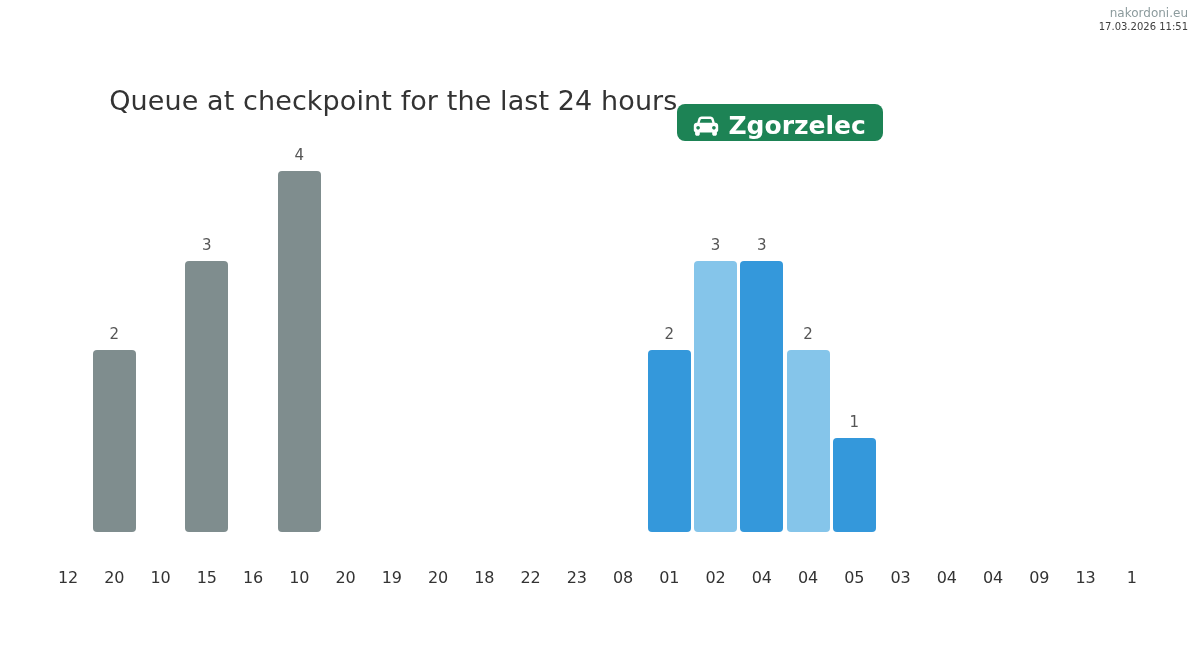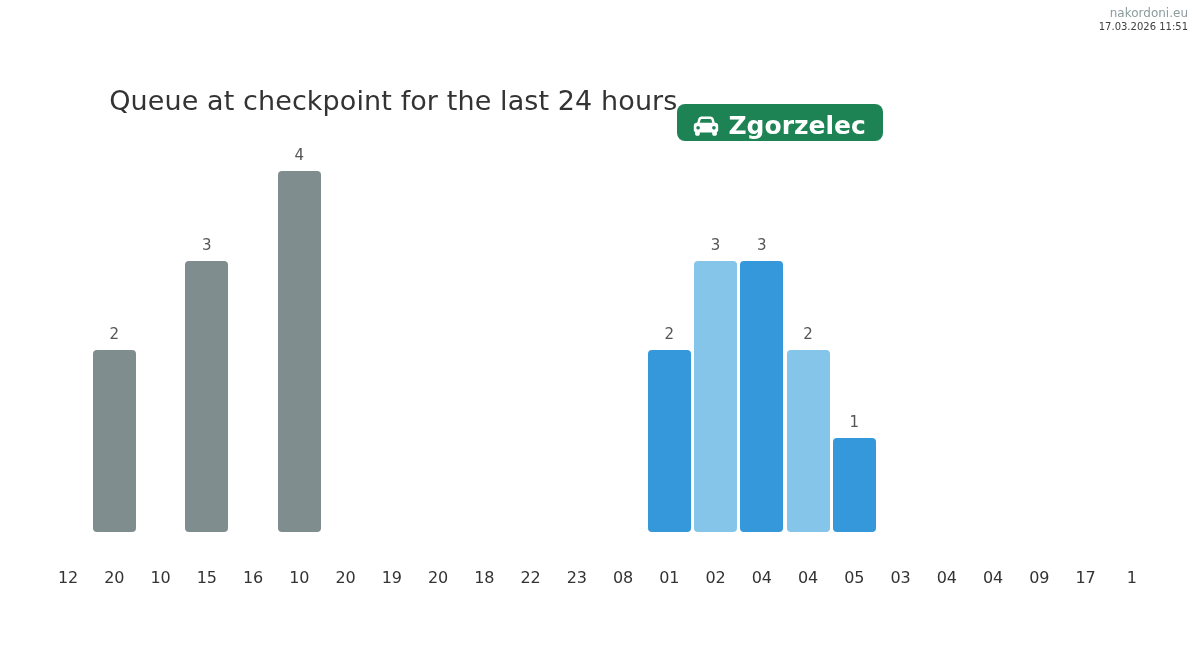--- a/index.html
+++ b/index.html
@@ -218,15 +218,15 @@
     <div class="xtick">08</div>
     <div class="xtick">01</div>
     <div class="xtick">02</div>
     <div class="xtick">04</div>
     <div class="xtick">04</div>
     <div class="xtick">05</div>
     <div class="xtick">03</div>
     <div class="xtick">04</div>
     <div class="xtick">04</div>
     <div class="xtick">09</div>
-    <div class="xtick">17</div>
+    <div class="xtick">13</div>
     <div class="xtick">1</div>
   </div>
 
 </body></html>

